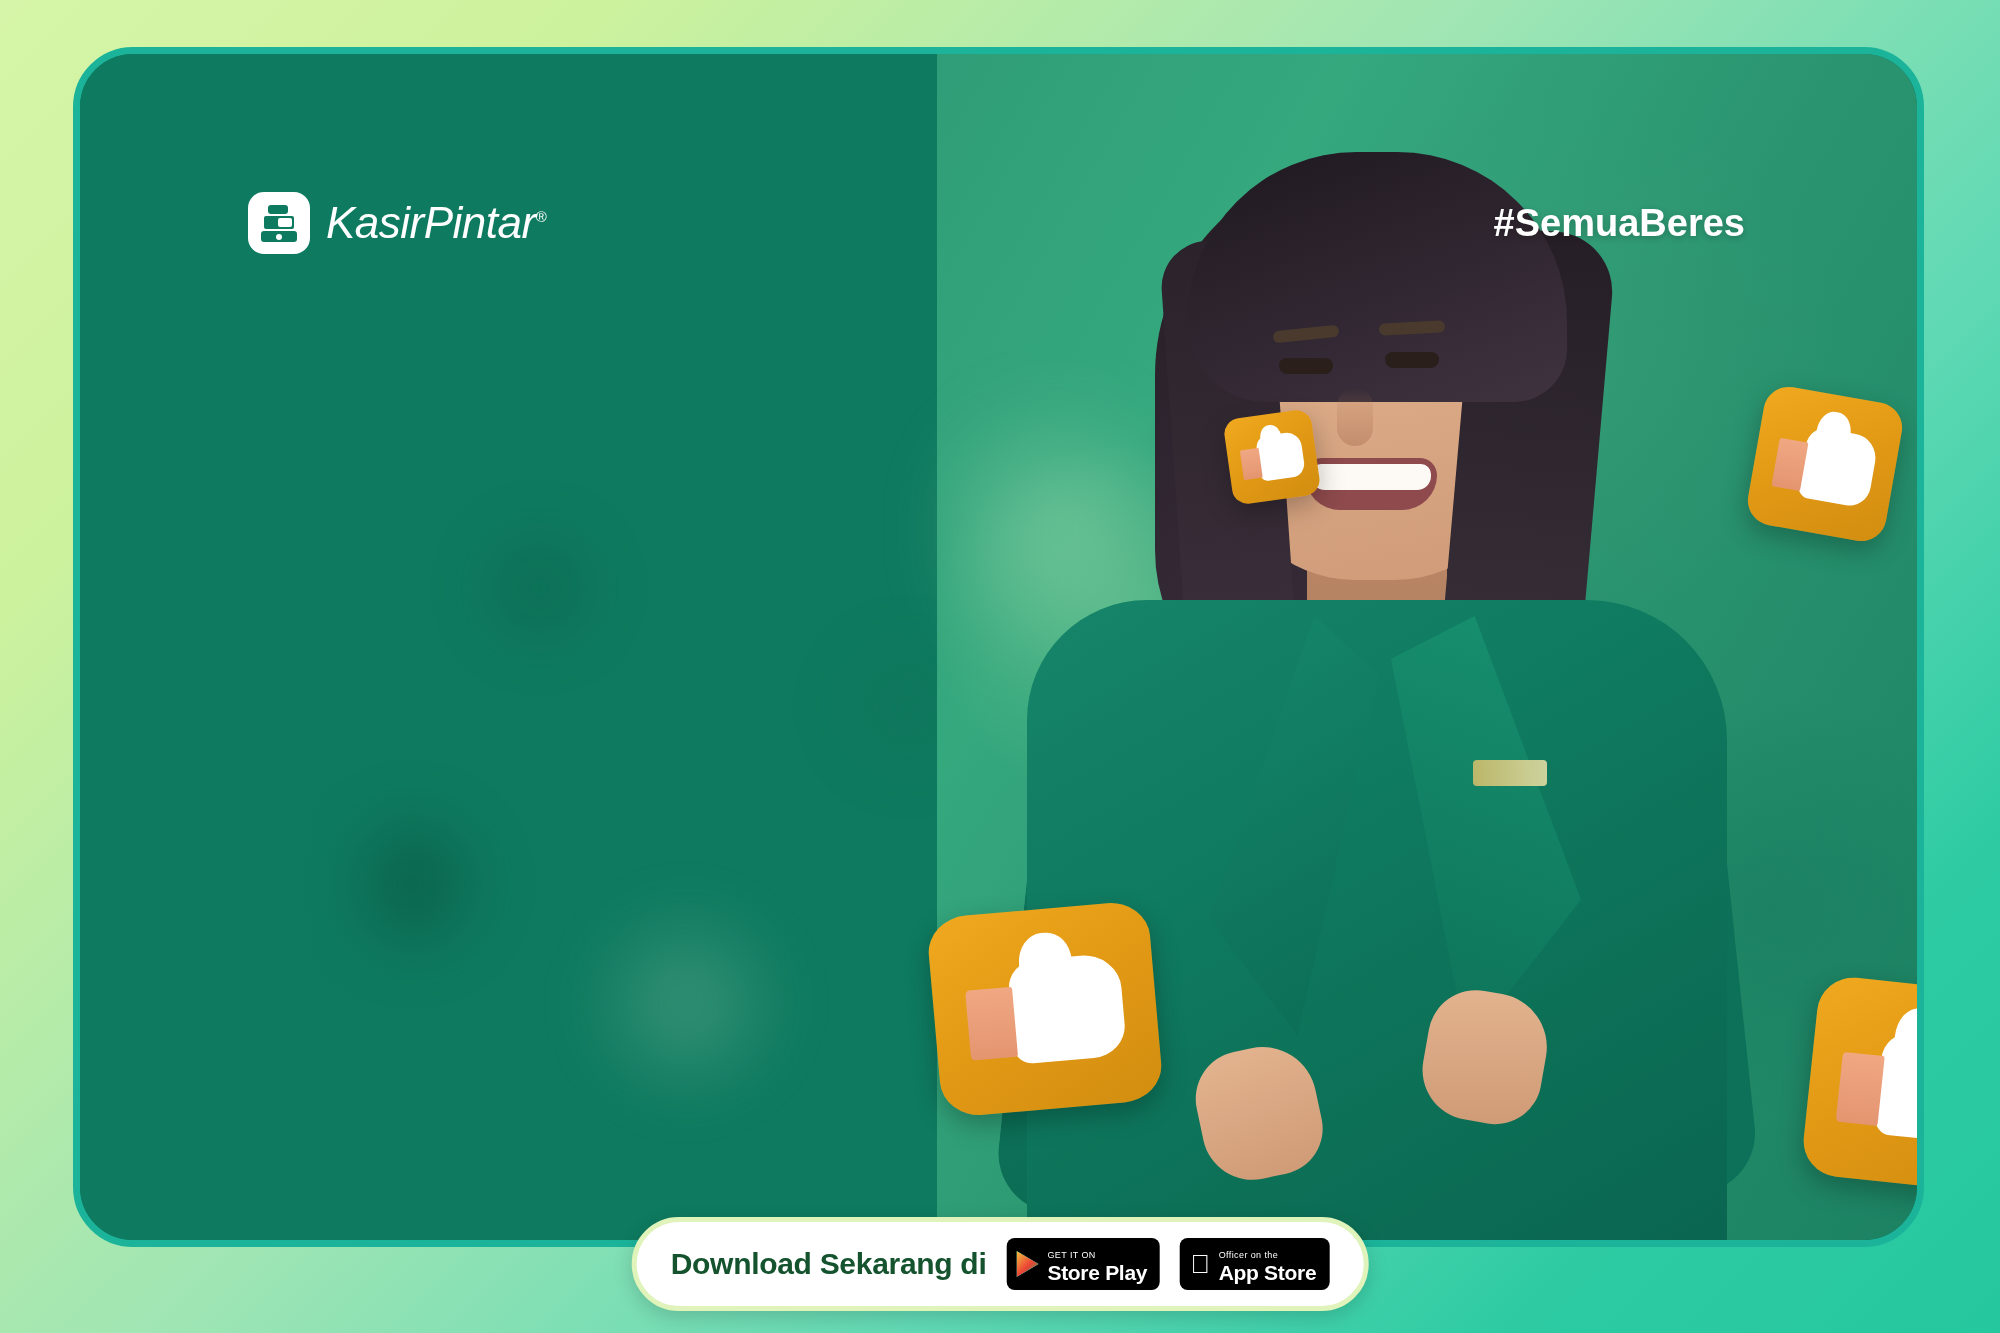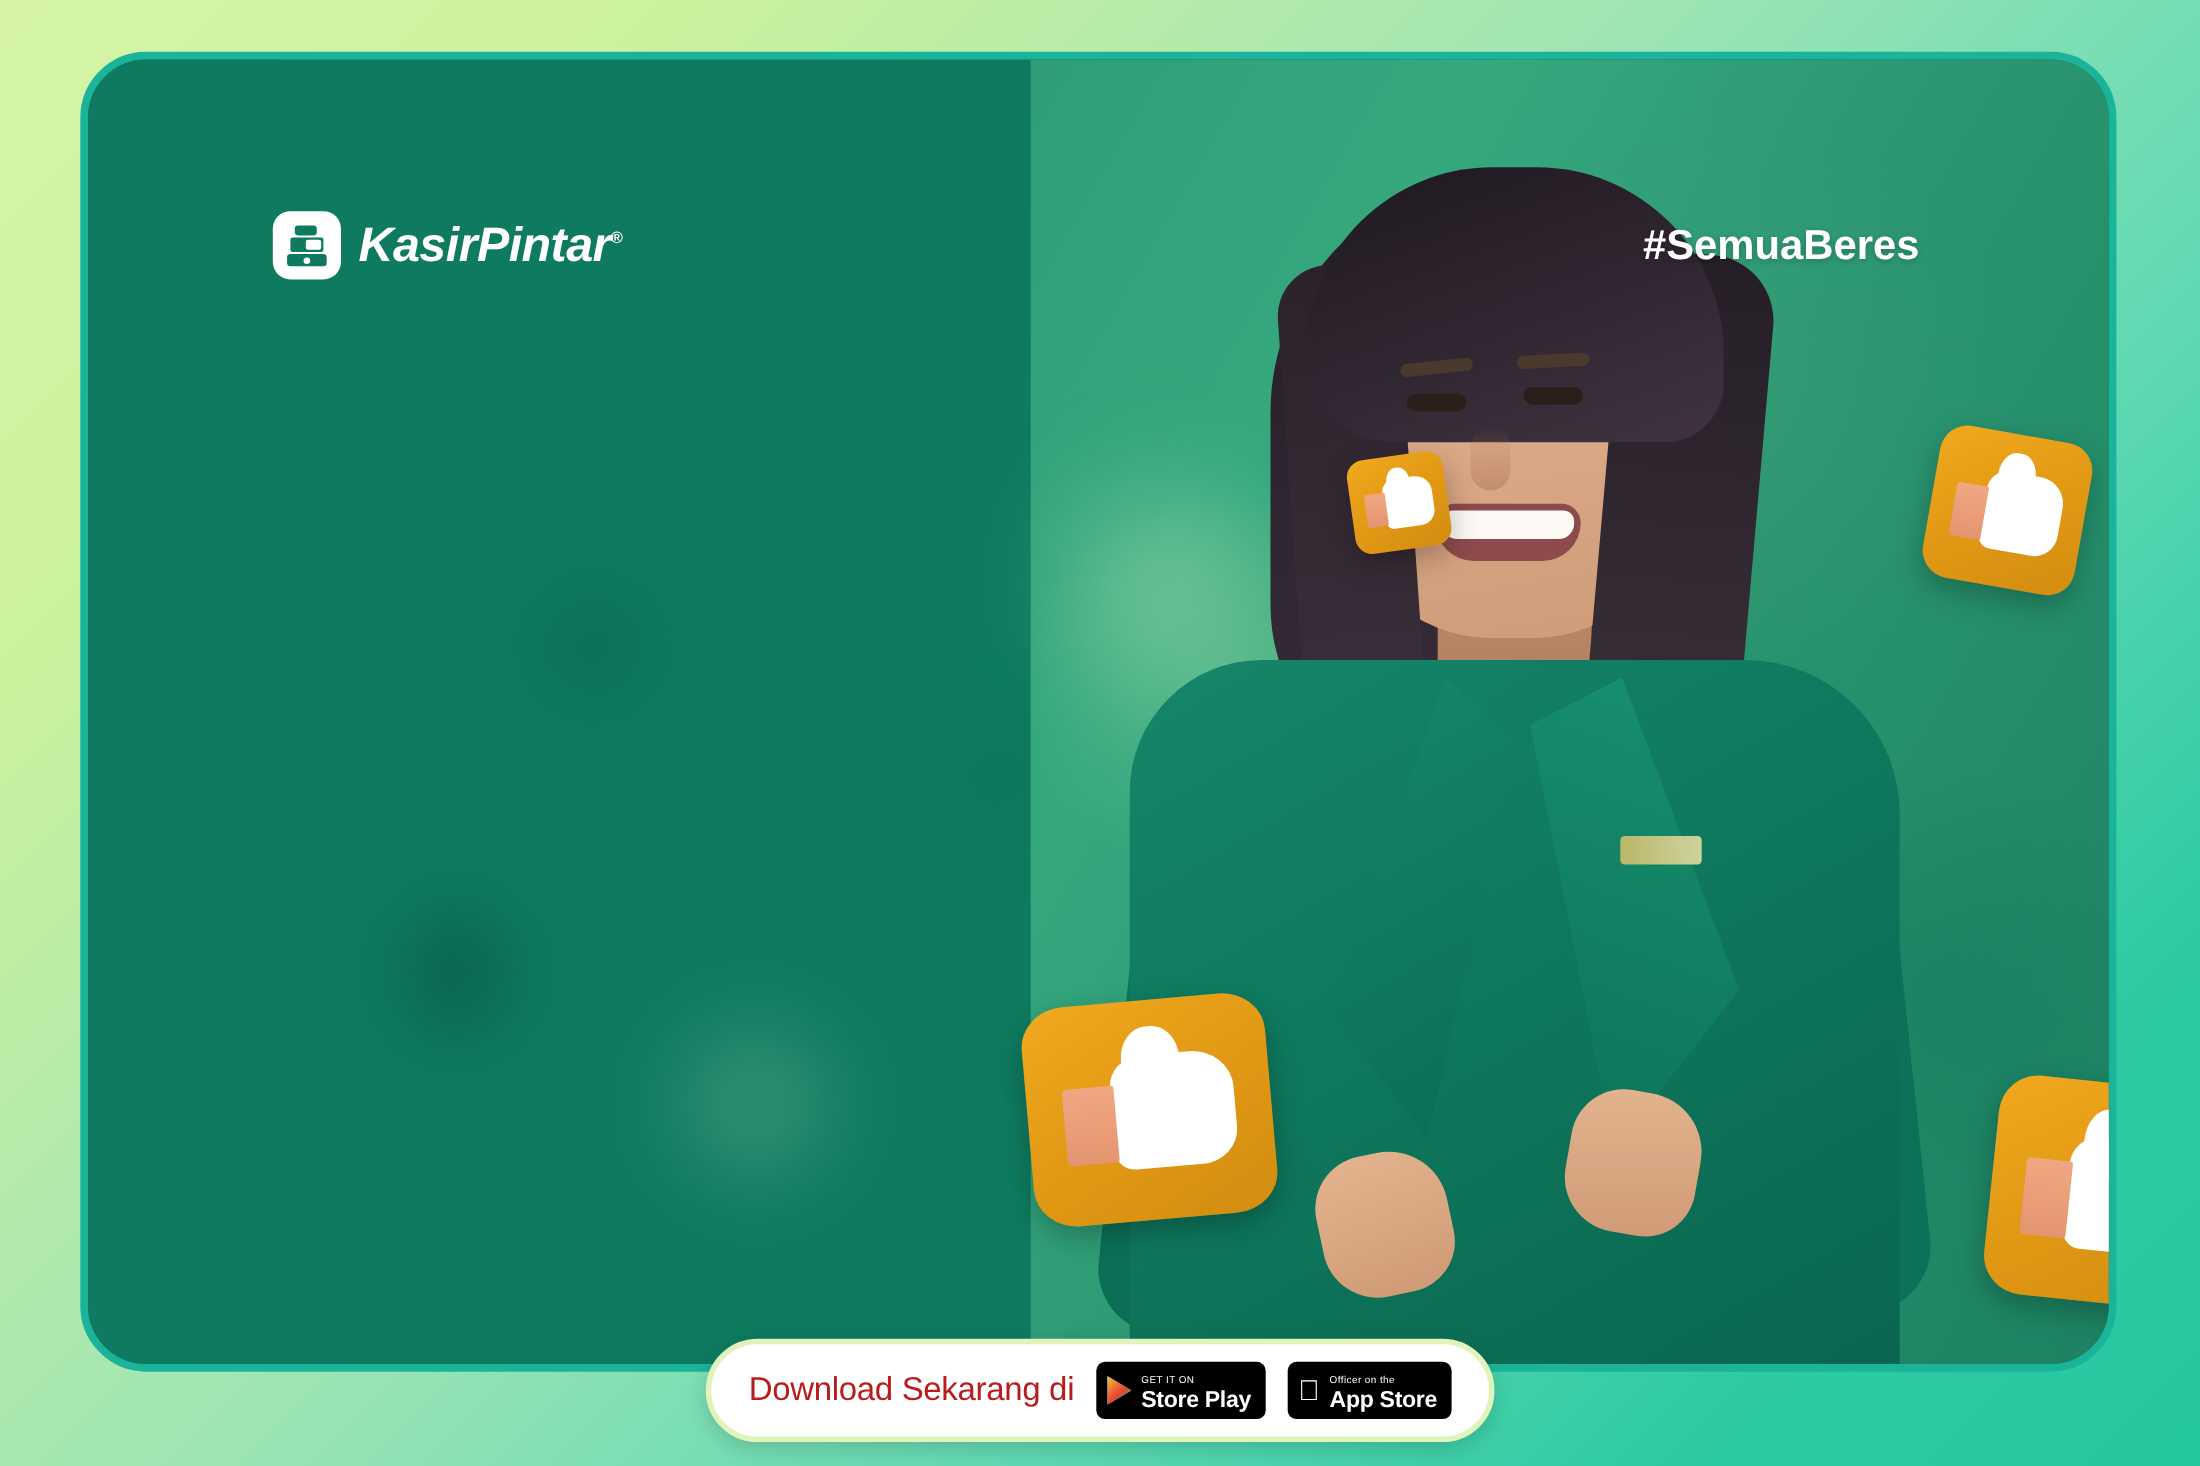--- a/index.html
+++ b/index.html
@@ -204,21 +204,21 @@
     display:flex; align-items:center; justify-content:center;
   }
   .register { position:relative; width:40px; height:40px; }
   .reg-top { position:absolute; left:9px; top:2px; width:20px; height:9px; background:#0e7a5f; border-radius:3px; }
   .reg-body { position:absolute; left:5px; top:13px; width:30px; height:13px; background:#0e7a5f; border-radius:2px; }
   .reg-screen { position:absolute; left:19px; top:15px; width:14px; height:9px; background:#ffffff; border-radius:2px; }
   .reg-base { position:absolute; left:2px; top:28px; width:36px; height:11px; background:#0e7a5f; border-radius:3px; }
   .reg-dot { position:absolute; left:17px; top:31px; width:6px; height:6px; background:#ffffff; border-radius:50%; }
 
   .brand-name {
-    color:#ffffff; font-size:44px; font-weight:bold; font-style:italic;
+    color:#ffffff; font-size:44px; font-weight:normal; font-style:italic;
     letter-spacing:-.5px; position:relative;
   }
   .brand-name sup { font-size:15px; font-style:normal; vertical-align:super; }
 
   .hashtag {
     position:absolute; right:172px; top:148px; z-index:20;
     color:#ffffff; font-size:38px; font-weight:bold;
     text-shadow:0 2px 6px rgba(0,0,0,.22);
   }
 
@@ -237,21 +237,21 @@
 
   
   .download-pill {
     position:absolute; left:50%; transform:translateX(-50%);
     bottom:22px; z-index:40;
     background:#ffffff; border-radius:48px;
     padding:16px 34px; display:flex; align-items:center; gap:20px;
     box-shadow:0 6px 20px rgba(0,0,0,.16);
     border:5px solid #dff3bb;
   }
-  .download-text { color:#b91c1c; font-size:30px; font-weight:normal; letter-spacing:-.3px; }
+  .download-text { color:#14532d; font-size:30px; font-weight:bold; letter-spacing:-.3px; }
   .store-badge {
     background:#000000; border-radius:8px; padding:6px 13px 6px 10px;
     display:flex; align-items:center; gap:9px; color:#ffffff;
   }
   .store-badge .b-small { font-size:9px; line-height:1; letter-spacing:.4px;text-align:center; }
   .store-badge .b-big { font-size:21px; font-weight:bold; line-height:1.05; letter-spacing:-.3px; }
   .gp-tri {
     width:0; height:0; border-top:13px solid transparent; border-bottom:13px solid transparent;
     border-left:22px solid #35d1c4; position:relative;
   }

